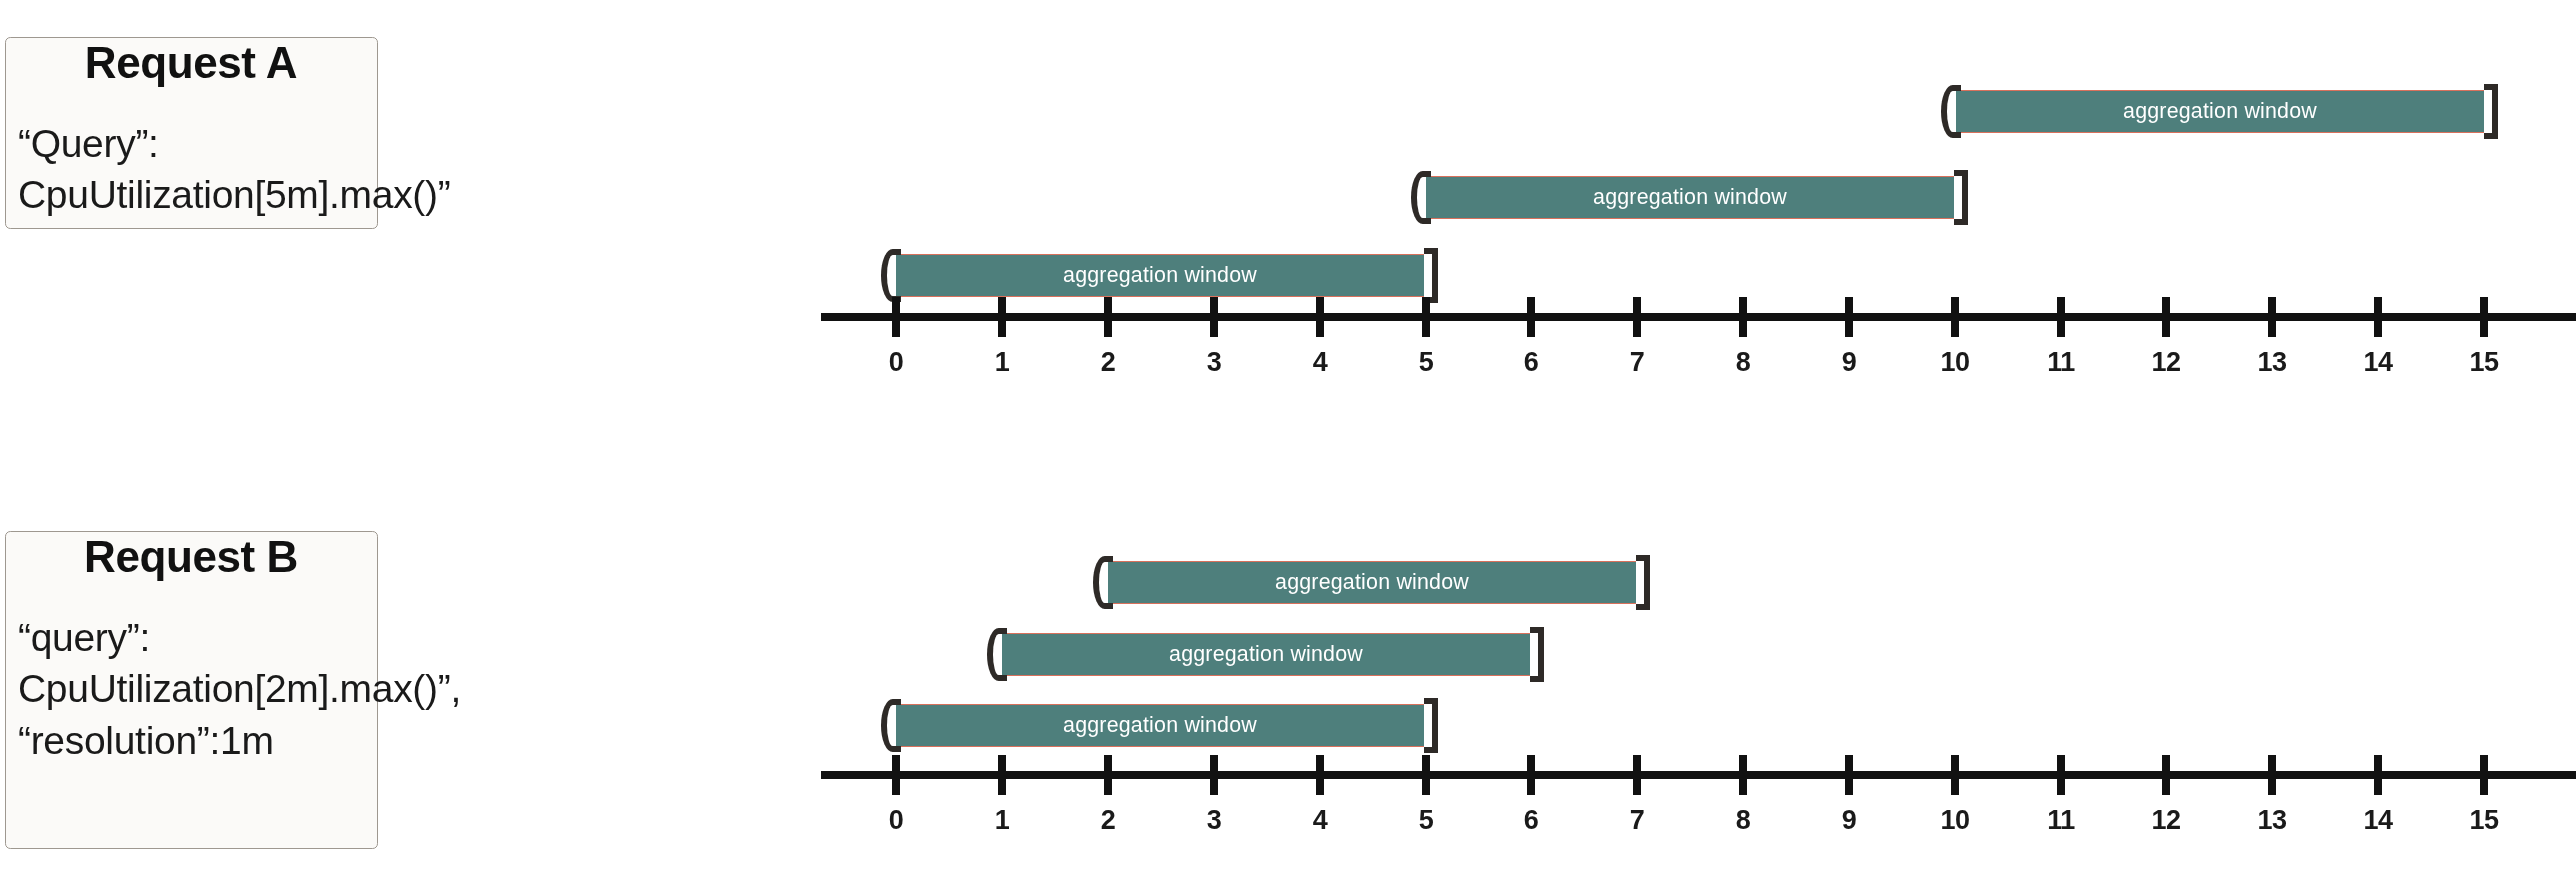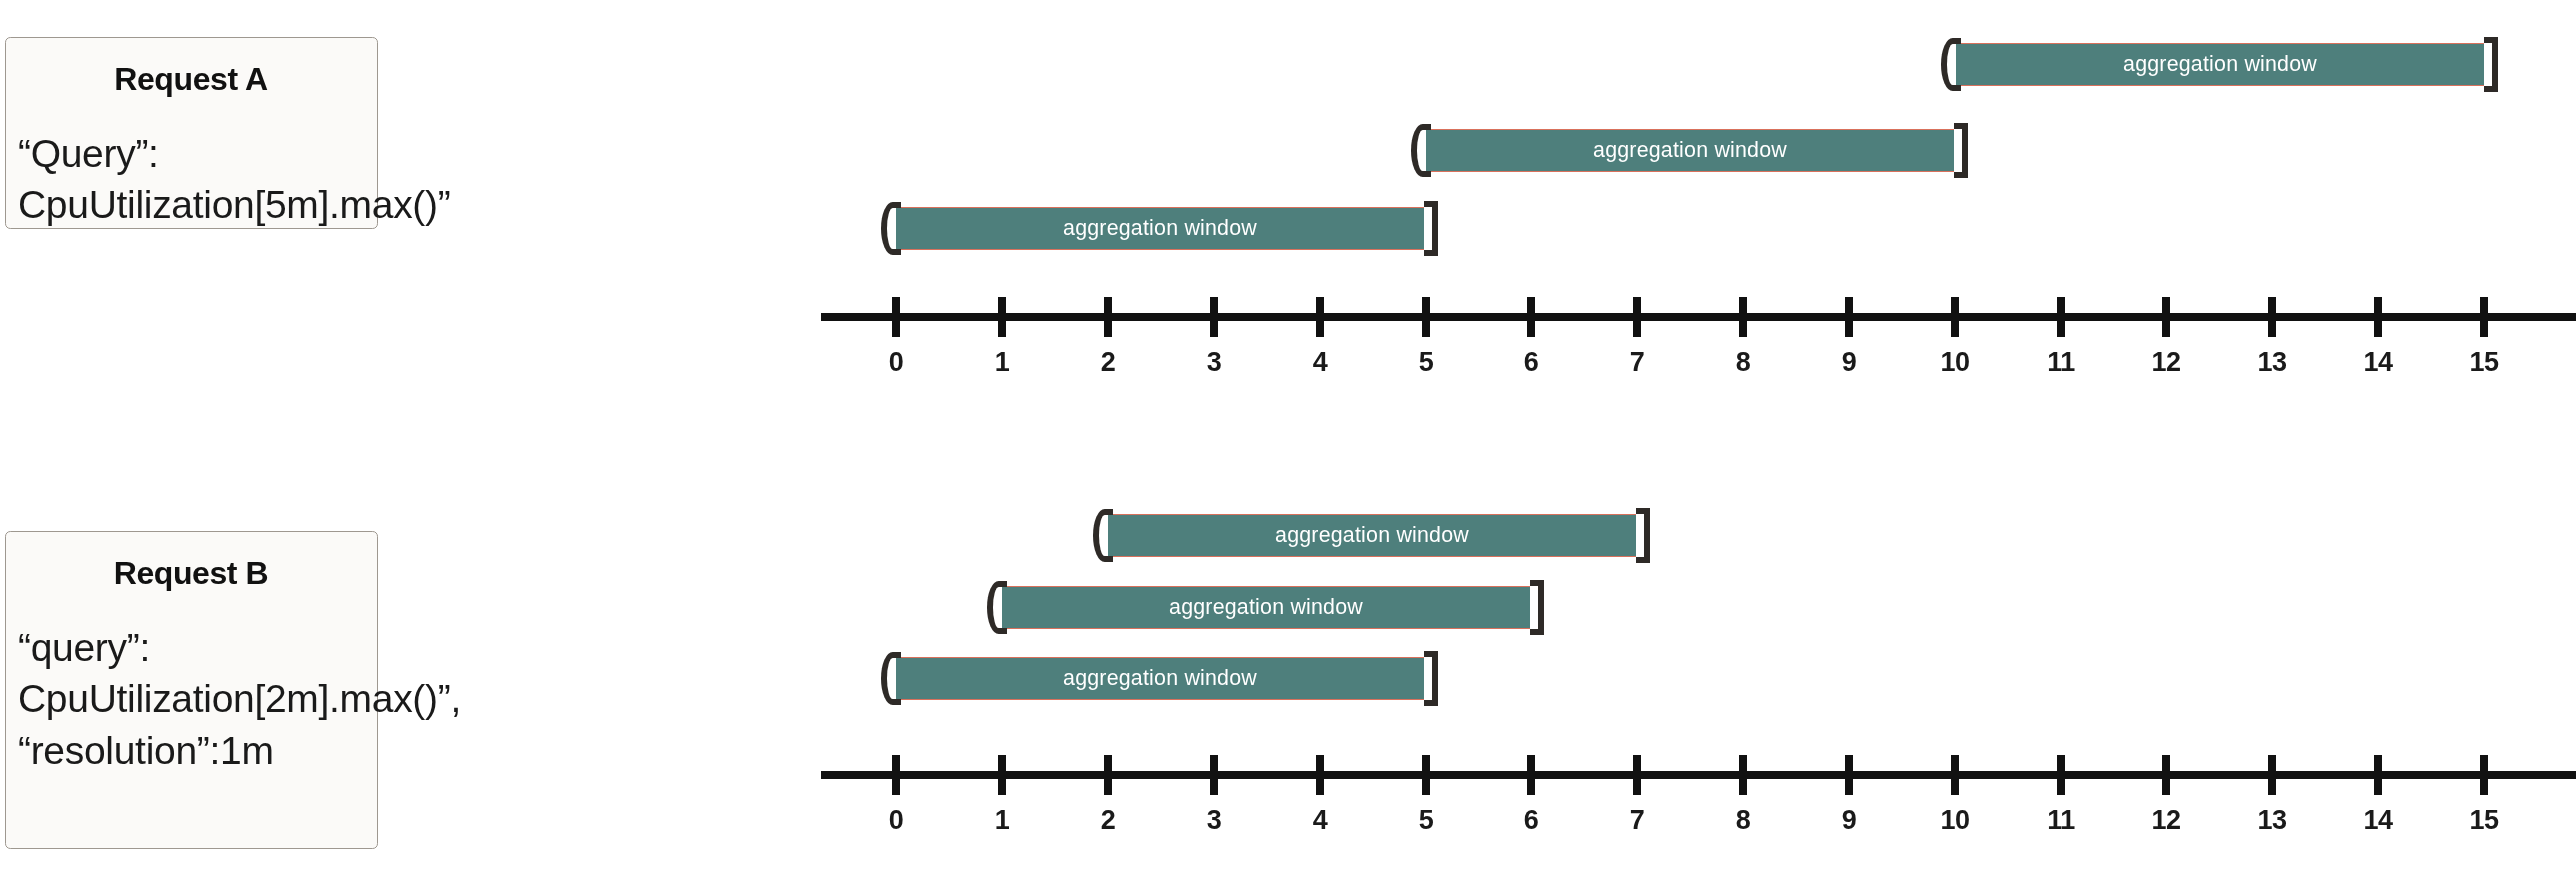--- a/index.html
+++ b/index.html
@@ -20,24 +20,23 @@
   .req-box {
     position: absolute;
     box-sizing: border-box;
     background: #FBFAF8;
     border: 1.8px solid #9E9890;
     border-radius: 5.3px;
   }
   .req-title {
     text-align: center;
     font-weight: bold;
-    font-size: 32px;
+    font-size: 44px;
     color: #111111;
     letter-spacing: -0.4px;
-    margin-top: 23px;
   }
   .req-body {
     margin: 30px 12.5px 0 12.5px;
     font-size: 39px;
     line-height: 1.32;
     color: #1a1a1a;
     letter-spacing: -0.3px;
     white-space: pre-line;
   }
 
@@ -70,20 +69,21 @@
   
   .window {
     position: absolute;
     box-sizing: border-box;
     background: #4E7F7C;
     border-top: 1.8px solid #D9715C;
     border-bottom: 1.8px solid #D9715C;
     display: flex;
     align-items: center;
     justify-content: center;
+    margin-top: 47px;
   }
   .window-label {
     color: #FFFFFF;
     font-size: 21.4px;
     letter-spacing: 0.2px;
     white-space: nowrap;
     pointer-events: none;
   }
   
   .bracket-open {

